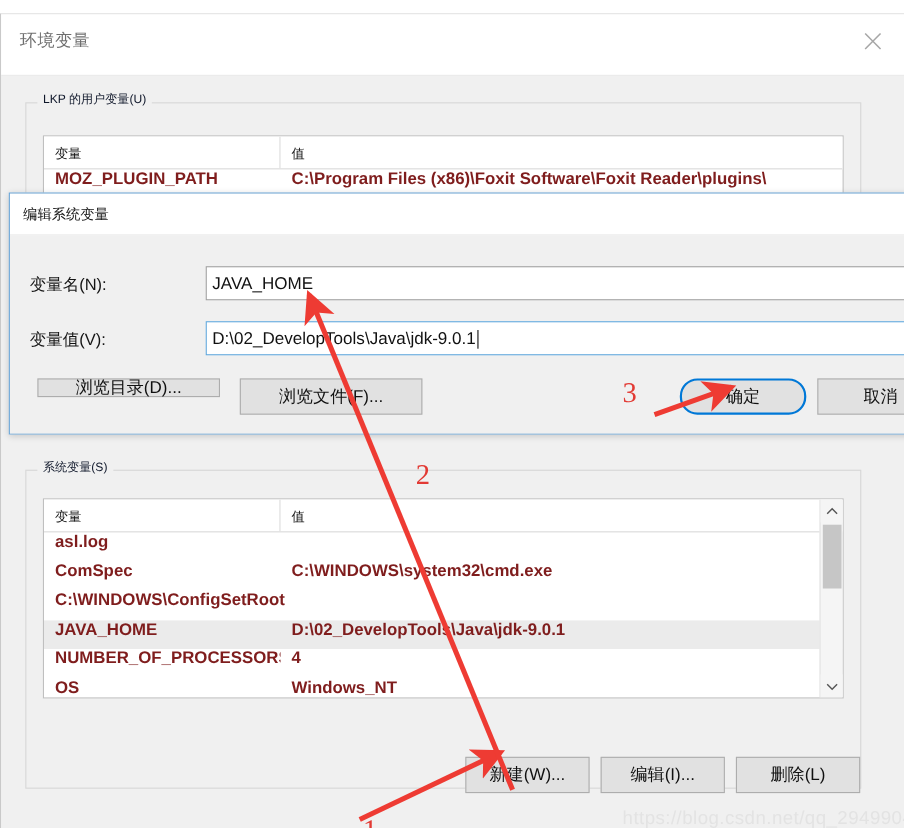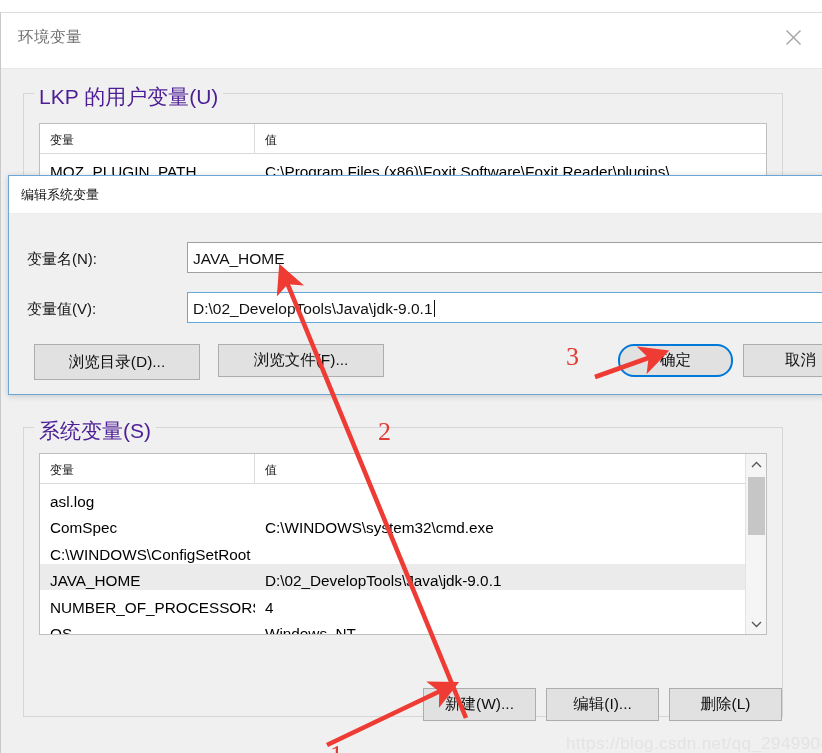--- a/index.html
+++ b/index.html
@@ -63,22 +63,22 @@
   .groupbox {
     position: absolute;
     border: 1px solid #d6d6d6;
     background: transparent;
   }
   .group-legend {
     position: absolute;
     top: -11px; left: 10px;
     background: #f0f0f0;
     padding: 0 5px;
-    font-size: 21px;
-    color: #4c1d95;
+    font-size: 11px;
+    color: #0f172a;
     white-space: nowrap;
   }
 
   
   .listbox {
     position: absolute;
     background: #ffffff;
     border: 1px solid #bfbfbf;
     overflow: hidden;
   }
@@ -93,24 +93,25 @@
     color: #111;
     padding: 4px 0 0 10px;
     display: flex;
     align-items: center;
   }
   .lb-h-cell.c1 { width: 215px; border-right: 1px solid #dcdcdc; }
   .lb-h-cell.c2 { flex: 1; }
   .lb-row {
     display: flex;
     height: 26.5px;
-    align-items: flex-end;
+    align-items: flex-start;
     font-size: 15.3px;
-    color: #000000;
-    white-space: nowrap;
+    color: #7f1d1d;
+    white-space: nowrap;
+    font-weight: bold;
   }
   .lb-row.sel { background: #ebebeb; }
   .lb-c1 { width: 215px; padding-left: 10px; overflow: hidden; }
   .lb-c2 { flex: 1; padding-left: 10px; overflow: hidden; }
 
   
   .vscroll {
     position: absolute;
     top: 0; right: 0;
     width: 21px; height: 100%;
@@ -343,21 +344,21 @@
       <div class="textinput" style="left:178px; top:28px; width:700px; height:31px;">
         <span>JAVA_HOME</span>
       </div>
 
       <div class="field-label" style="left:18px; top:86px;">变量值(V):</div>
       <div class="textinput focused" style="left:178px; top:78px; width:700px; height:31px;">
         <span>D:\02_DevelopTools\Java\jdk-9.0.1</span>
           <span class="caret"></span>
       </div>
 
-      <div class="btn" style="left:25px; top:130px; width:166px; height:36px;">浏览目录(D)...</div>
+      <div class="btn" style="left:25px; top:130px; width:166px; height:17px;">浏览目录(D)...</div>
       <div class="btn" style="left:209px; top:130px; width:166px; height:33px;">浏览文件(F)...</div>
 
       <div class="btn default" style="left:609px; top:130px; width:115px; height:33px;border-radius:16px;">确定</div>
       <div class="btn" style="left:734px; top:130px; width:115px; height:33px;">取消</div>
     </div>
   </div>
 
   <svg class="anno-svg" viewBox="0 0 822 753">
     <defs>
       <marker id="ah" markerWidth="7" markerHeight="7" refX="5.4" refY="3.2" orient="auto" markerUnits="strokeWidth">

